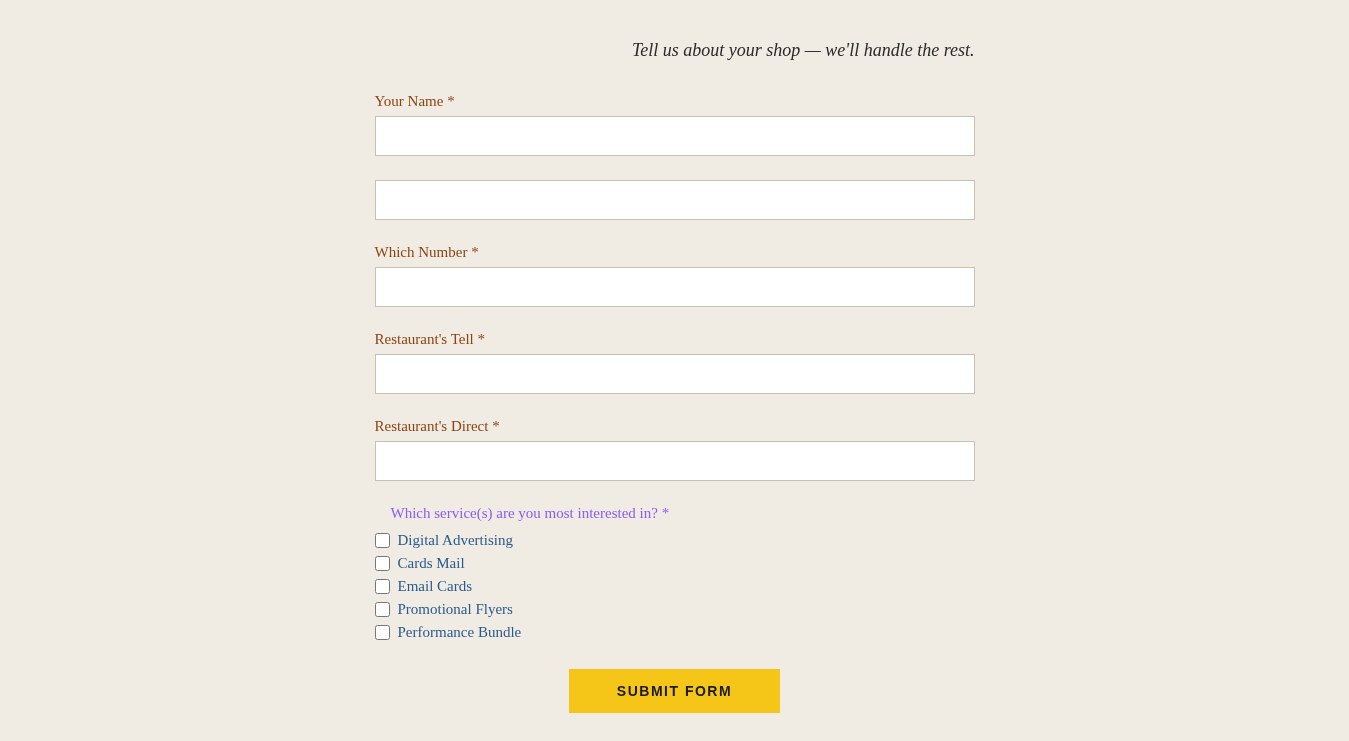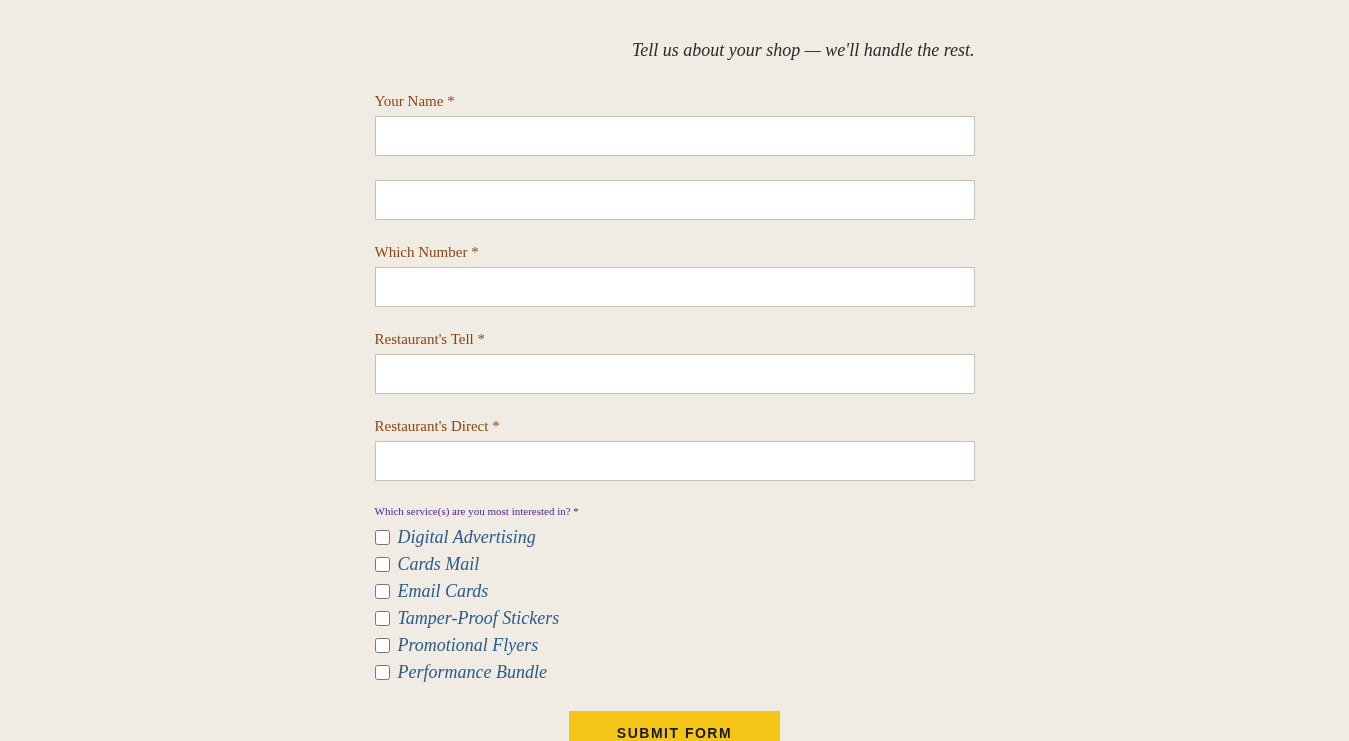--- a/index.html
+++ b/index.html
@@ -64,45 +64,45 @@
       outline: none;
       border-radius: 0;
     }
 
     .checkbox-group {
       margin-bottom: 28px;
     }
 
     .checkbox-group-label {
       display: block;
-      font-size: 11px;
+      font-size: 15px;
       margin-bottom: 10px;
-      color: #4c1d95;
+      color: #8b5cf6;
       font-weight: normal;
+      margin-left: 16px;
     }
 
     .checkbox-item {
       display: flex;
       align-items: center;
       margin-bottom: 6px;
     }
 
     .checkbox-item input[type="checkbox"] {
       width: 15px;
       height: 15px;
       margin-right: 8px;
       cursor: pointer;
       accent-color: #555;
     }
 
     .checkbox-item label {
-      font-size: 18px;
+      font-size: 15px;
       color: #2a5a8c;
       cursor: pointer;
-      font-style: italic;
     }
 
     .submit-container {
       display: flex;
       justify-content: center;
       margin-top: 20px;
     }
 
     .submit-button {
       background-color: #f5c518;
@@ -176,24 +176,20 @@
         <div class="checkbox-item">
           <input type="checkbox" id="direct-mail" style="">
           <label for="direct-mail">Cards Mail</label>
         </div>
 
         <div class="checkbox-item">
           <input type="checkbox" id="menu-cards" style="">
           <label for="menu-cards">Email Cards</label>
         </div>
 
-        <div class="checkbox-item">
-          <input type="checkbox" id="tamper-proof-stickers" style="">
-          <label for="tamper-proof-stickers">Tamper-Proof Stickers</label>
-        </div>
 
         <div class="checkbox-item">
           <input type="checkbox" id="promotional-flyers" style="">
           <label for="promotional-flyers">Promotional Flyers</label>
         </div>
 
         <div class="checkbox-item">
           <input type="checkbox" id="performance-bundle" style="">
           <label for="performance-bundle">Performance Bundle</label>
         </div>

